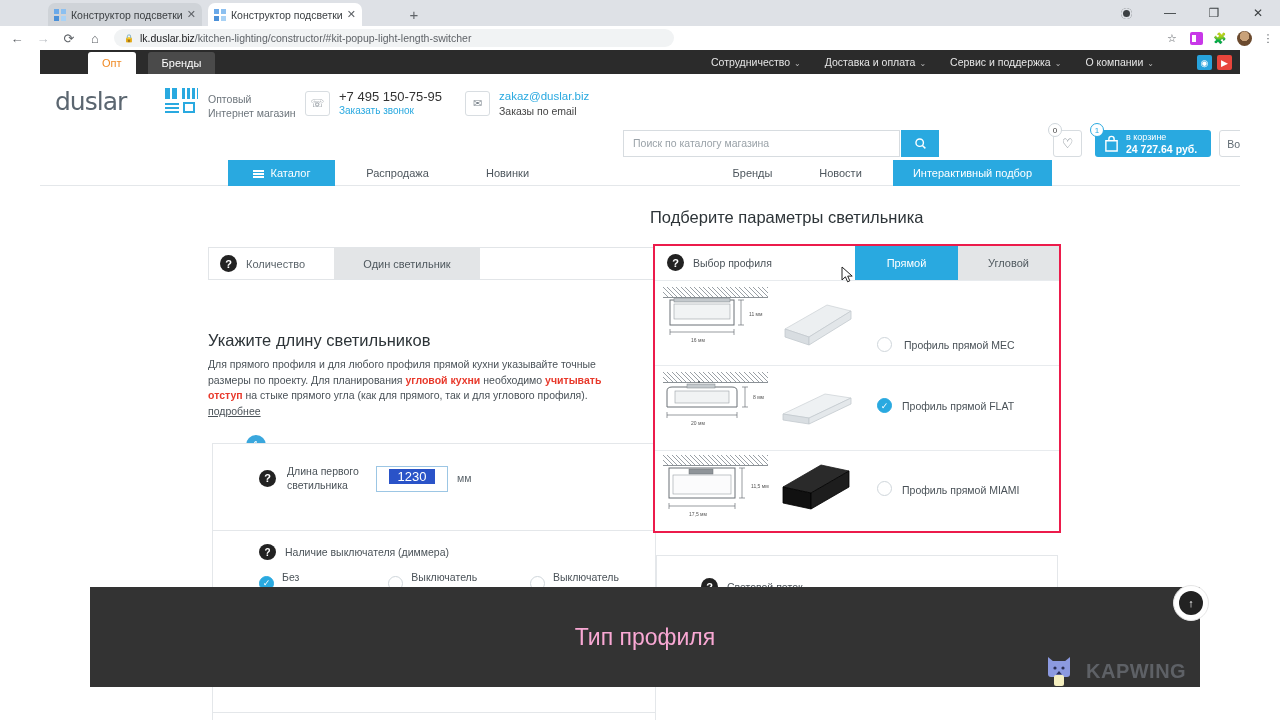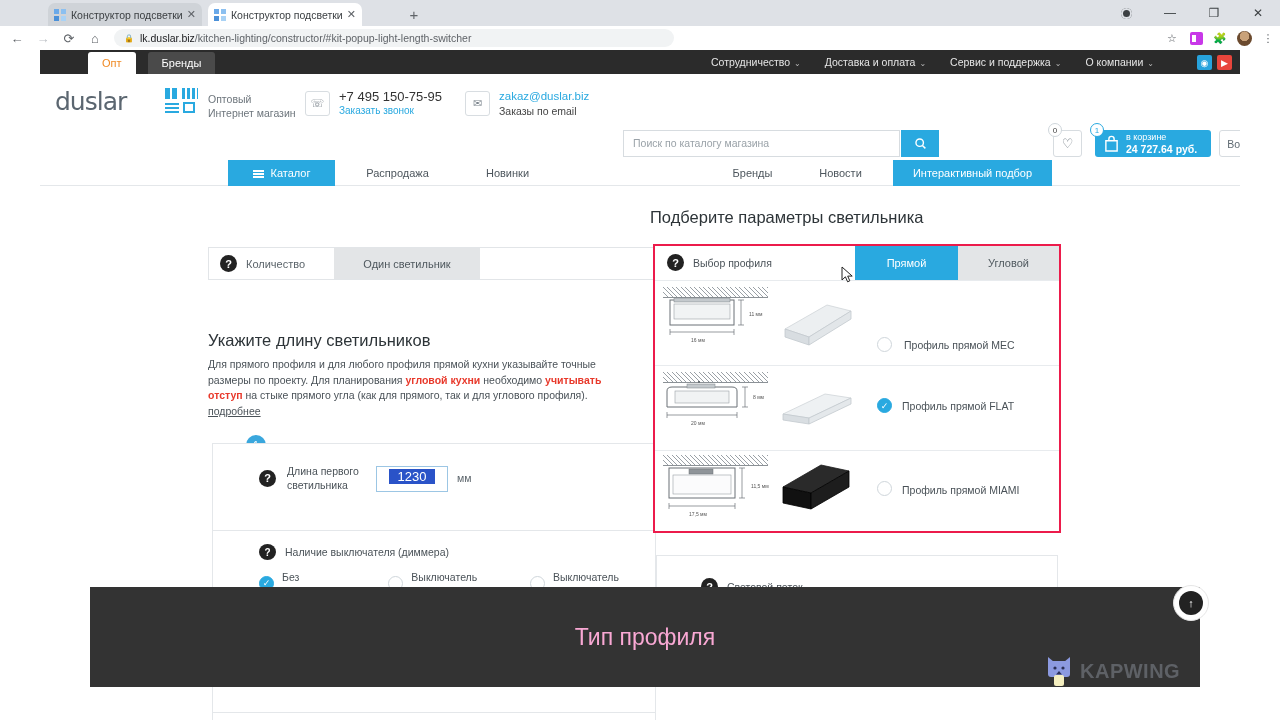--- a/index.html
+++ b/index.html
@@ -176,21 +176,21 @@
 
   .chip3d { position:absolute; }
 
   
   .overlay { position:absolute; left:90px; top:587px; width:1110px; height:100px;
              background:#333333; }
   .ovtext { position:absolute; left:0; top:0; width:100%; height:100%; display:flex;
             align-items:center; justify-content:center; color:#f9a8d4; font-size:23px; }
   .kapwing { position:absolute; left:1046px; top:655px; display:flex; align-items:center; gap:4px; }
   .kapcat { width:30px; height:32px; position:relative; }
-  .kaptext { font-size:20px; font-weight:bold; color:#5e6166; letter-spacing:0.5px; }
+  .kaptext { font-size:20px; font-weight:bold; color:#5e6166; letter-spacing:0.5px;margin-left:6px; }
   .scrolltop { position:absolute; left:1173px; top:585px; width:36px; height:36px; border-radius:50%;
                background:#fff; border:1px solid #e6e6e6; display:flex; align-items:center;
                justify-content:center; }
   .scrolltop .inner { width:24px; height:24px; border-radius:50%; background:#222; color:#fff;
                       font-size:11px; display:flex; align-items:center; justify-content:center; }
 
   .cursor { position:absolute; left:841px; top:266px; width:14px; height:18px; }
 </style>
 </head>
 <body>

